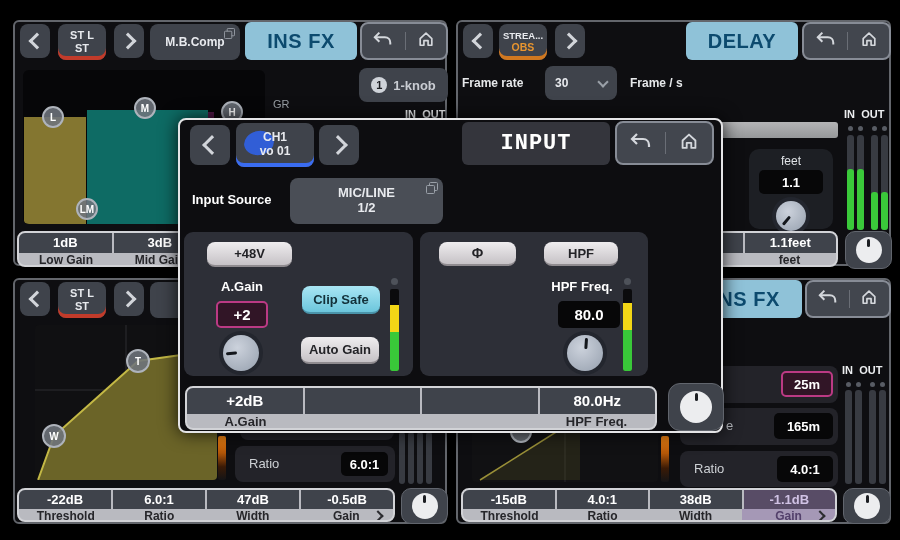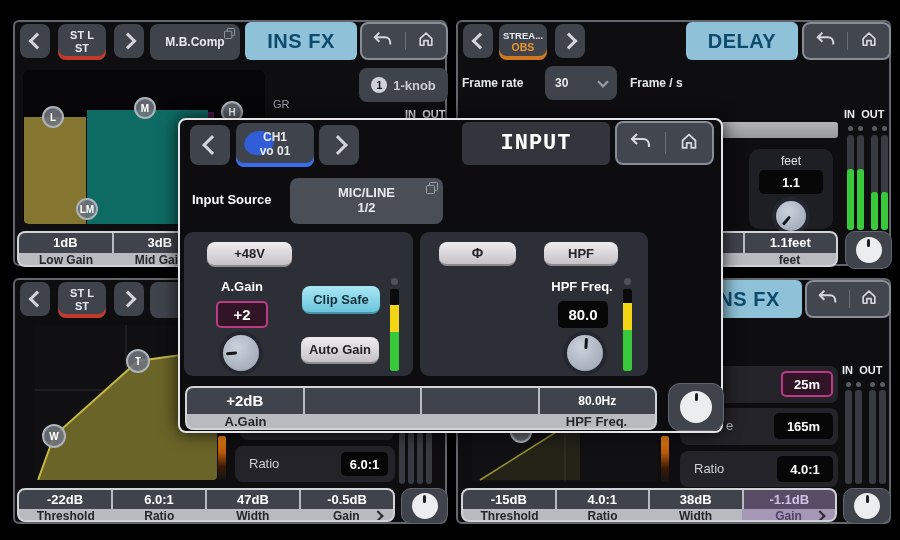--- a/index.html
+++ b/index.html
@@ -387,42 +387,42 @@
           <div class="seg" style="top:16px;height:27px;background:#f2d616;"></div>
           <div class="seg" style="top:43px;bottom:0;background:#39c839;"></div>
         </div>
       </div>
     </div>
 
     <div class="abs" style="left:240px;top:112px;width:228px;height:144px;background:#2d2f37;border-radius:9px;">
       <div class="graybtn" style="left:19px;top:10px;width:77px;height:24px;font-size:14px;">Φ</div>
       <div class="graybtn" style="left:124px;top:10px;width:74px;height:24px;font-size:13px;">HPF</div>
       <div class="abs" style="left:118px;top:47px;width:88px;text-align:center;color:#fff;font-size:13px;font-weight:700;">HPF Freq.</div>
-      <div class="valuebox" style="left:138px;top:69px;width:50px;height:27px;font-size:15px;">80.0</div>
+      <div class="valuebox" style="left:138px;top:69px;width:62px;height:27px;font-size:15px;">80.0</div>
       <div class="knob" style="left:143px;top:99px;width:44px;height:44px;">
         <div class="face"></div>
         <div class="tw" style="transform:rotate(4deg);">
             <div class="tick"></div>
           </div>
       </div>
       <div class="vmeter" style="left:203px;top:46px;width:9px;">
         <div class="vdot"></div>
         <div class="vtrack" style="height:82px;">
           <div class="seg" style="top:14px;height:27px;background:#f2d616;"></div>
           <div class="seg" style="top:41px;bottom:0;background:#39c839;"></div>
         </div>
       </div>
     </div>
 
     <div class="fbar" style="left:5px;top:266px;width:472px;height:44px;">
       <div class="fvals" style="height:26px;">
         <div class="fcell" style="line-height:26px;font-size:15px;">+2dB</div>
         <div class="fcell" style="line-height:26px;font-size:15px;"></div>
         <div class="fcell" style="line-height:26px;font-size:15px;"></div>
-        <div class="fcell" style="line-height:26px;font-size:12px;">80.0Hz</div>
+        <div class="fcell" style="line-height:26px;font-size:15px;">80.0Hz</div>
       </div>
       <div class="flabs" style="height:17px;line-height:16px;font-size:13px;">
         <div class="flab">A.Gain</div>
         <div class="flab"></div>
         <div class="flab"></div>
         <div class="flab">HPF Freq.</div>
       </div>
     </div>
     <div class="knobbtn" style="left:488px;top:263px;width:54px;height:46px;border-radius:12px;">
       <div class="minik" style="width:32px;height:32px;"></div>

